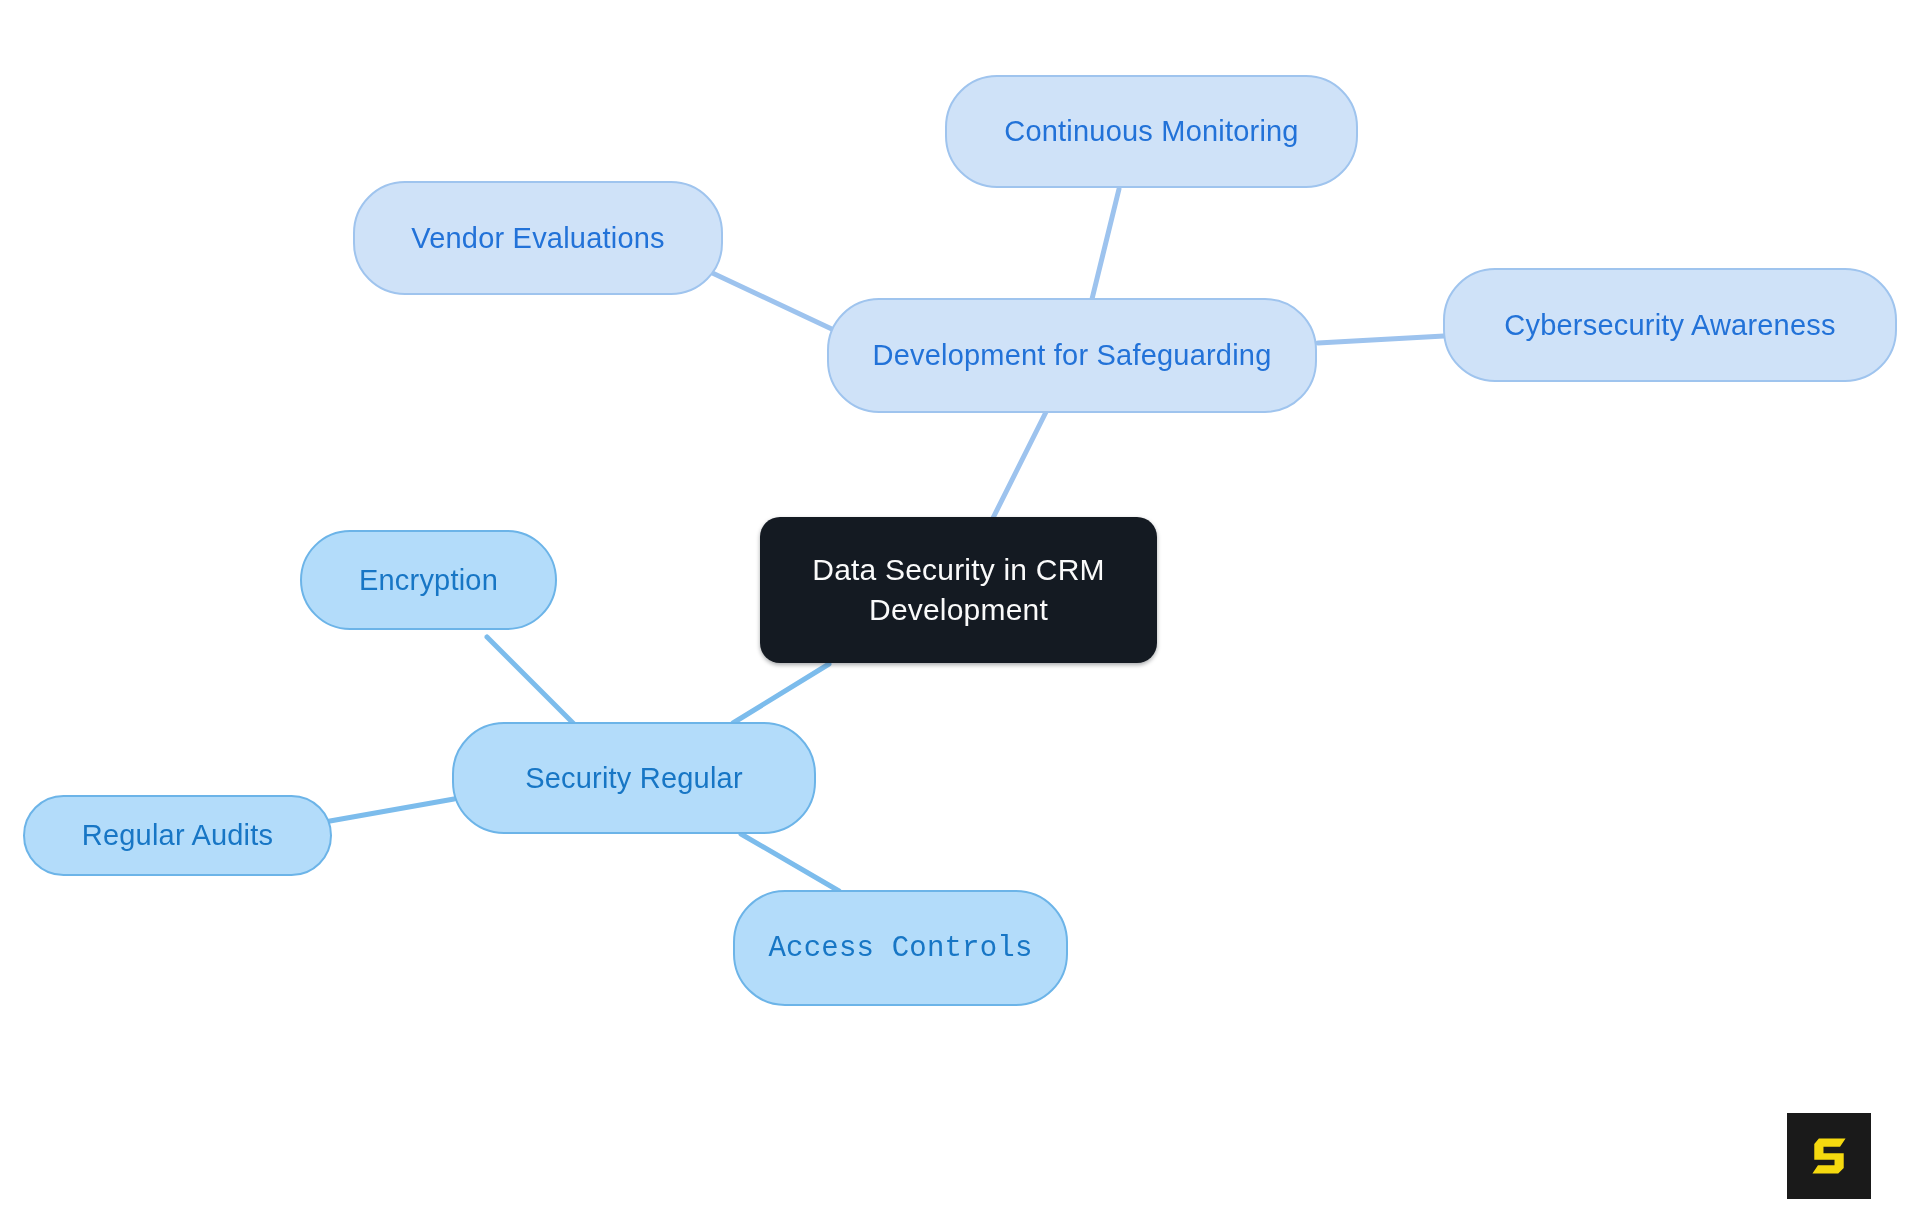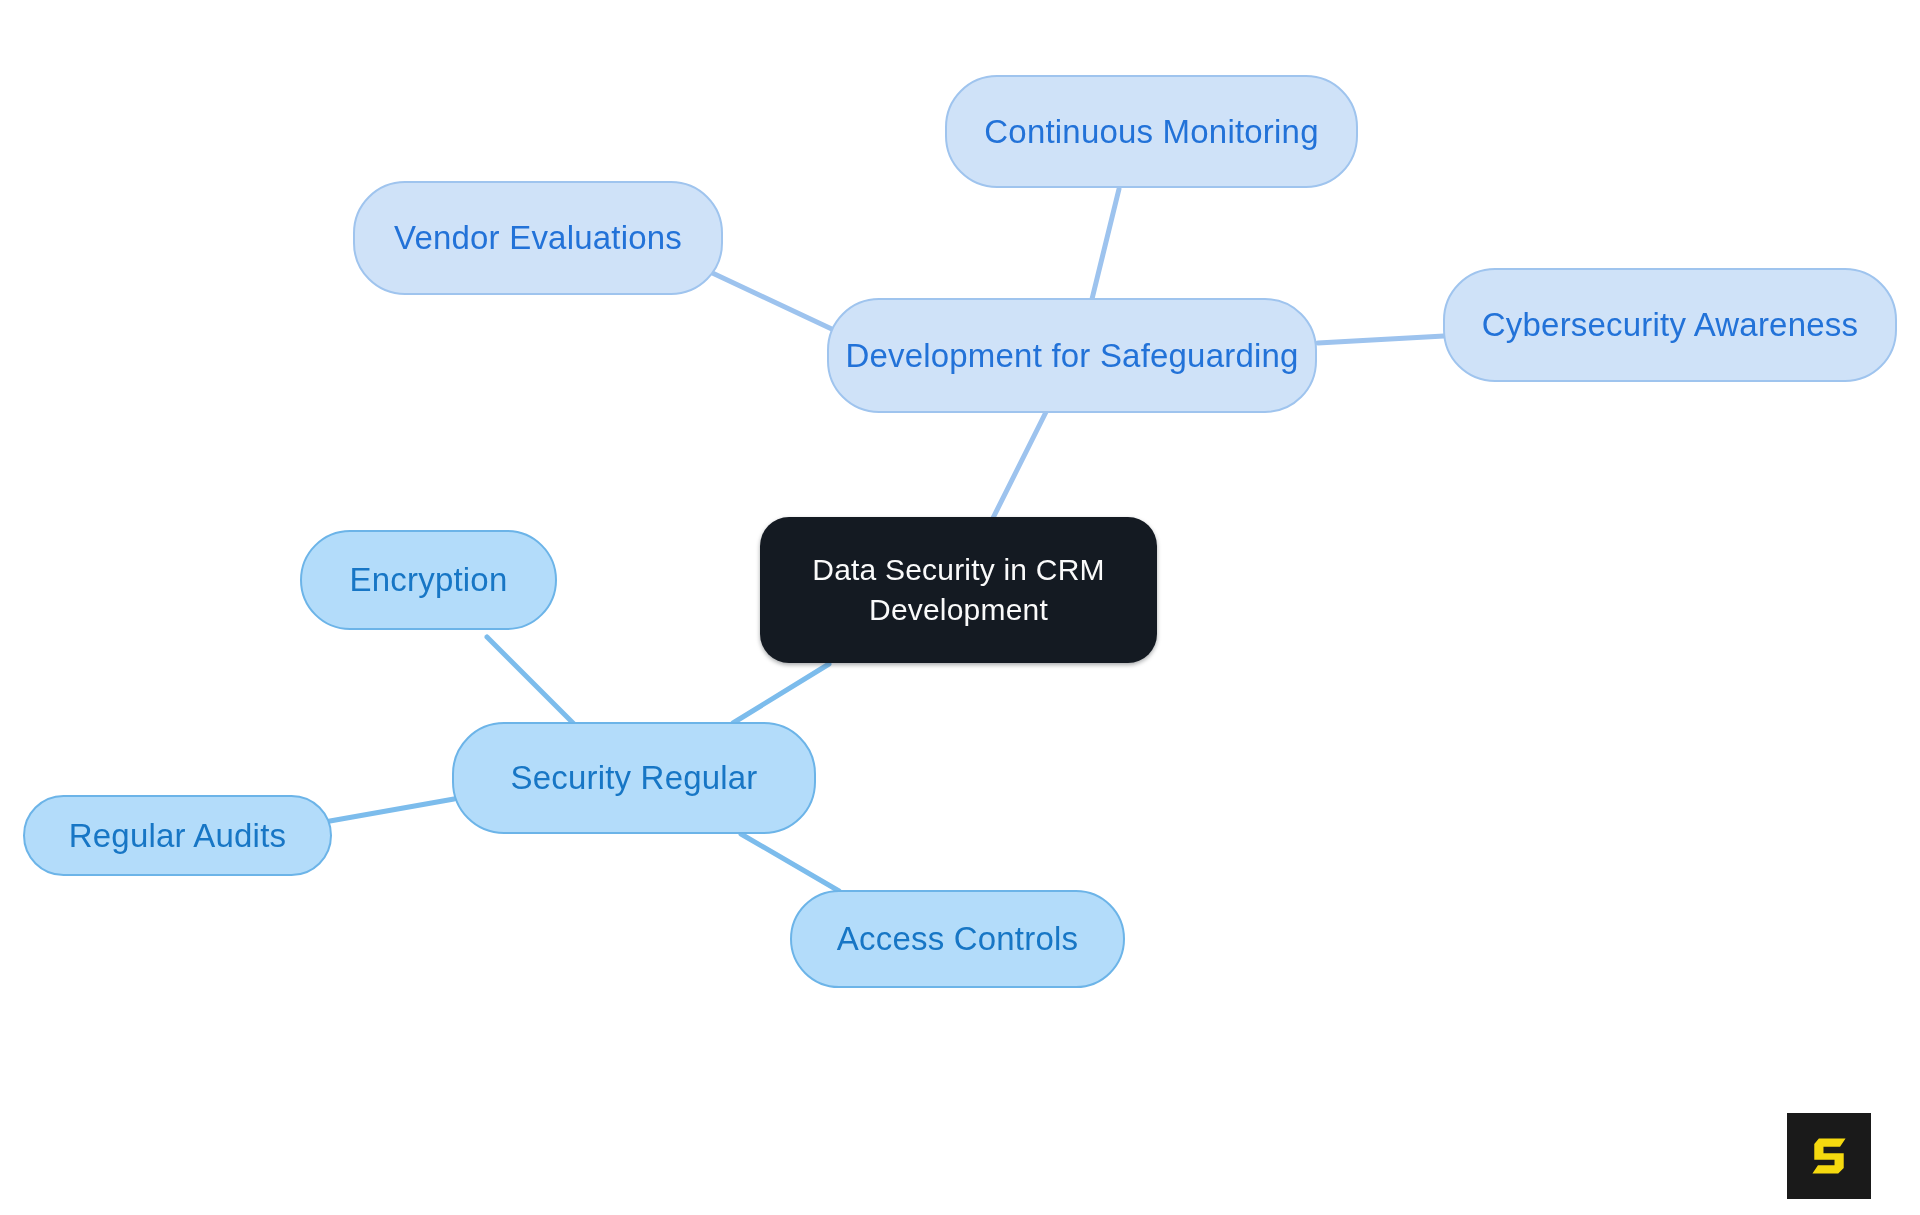--- a/index.html
+++ b/index.html
@@ -15,53 +15,53 @@
     background:var(--background);
     font-family:"Liberation Sans","DejaVu Sans",sans-serif;
   }
   #stage{position:absolute;inset:0;}
   #edges{position:absolute;left:0;top:0;z-index:1;}
   .edge-b1{stroke:var(--branch1-line);stroke-width:5;stroke-linecap:round;}
   .edge-b2{stroke:var(--branch2-line);stroke-width:5;stroke-linecap:round;}
   .node{
     position:absolute;z-index:2;box-sizing:border-box;
     display:flex;align-items:center;justify-content:center;text-align:center;
-    font-size:33px;letter-spacing:0.2px;
+    font-size:29px;letter-spacing:0.2px;
   }
   .node.b1{
     background:var(--branch1-fill);
     border:2px solid var(--branch1-border);
     color:var(--branch1-text);
     border-radius:52px;
   }
   .node.b2{
     background:var(--branch2-fill);
     border:2px solid var(--branch2-border);
     color:var(--branch2-text);
     border-radius:52px;
   }
   .node.root{
     background:var(--root-fill);
     color:var(--root-text);
-    border-radius:29px;
+    border-radius:20px;
     font-size:30px;line-height:1.35;
     padding:0 42px;
     box-shadow:0 2px 4px rgba(10,14,20,0.35);
     align-items:center;
   }
   
   .n-continuous{left:945px;top:75px;width:413px;height:113px;}
   .n-vendor{left:353px;top:173px;width:370px;height:114px;margin-top:8px;}
   .n-cyber{left:1443px;top:268px;width:454px;height:114px;justify-content:center;}
   .n-strategies{left:827px;top:298px;width:490px;height:115px;}
   .n-central{left:760px;top:517px;width:397px;height:146px;}
   .n-encryption{left:300px;top:530px;width:257px;height:100px;text-align:right;}
   .n-security{left:452px;top:722px;width:364px;height:112px;}
   .n-audits{left:23px;top:795px;width:309px;height:81px;}
-  .n-access{left:790px;top:890px;width:335px;height:98px;}
+  .n-access{left:733px;top:890px;width:335px;height:116px;font-family:Liberation Mono, monospace;}
   
   .brand{
     position:absolute;left:1787px;top:1113px;width:84px;height:86px;
     background:var(--logo-bg);z-index:3;
     display:flex;align-items:center;justify-content:center;
   }
   .brand svg{display:block;}
   .brand .glyph{fill:var(--logo-glyph);}
 </style>
 </head>

